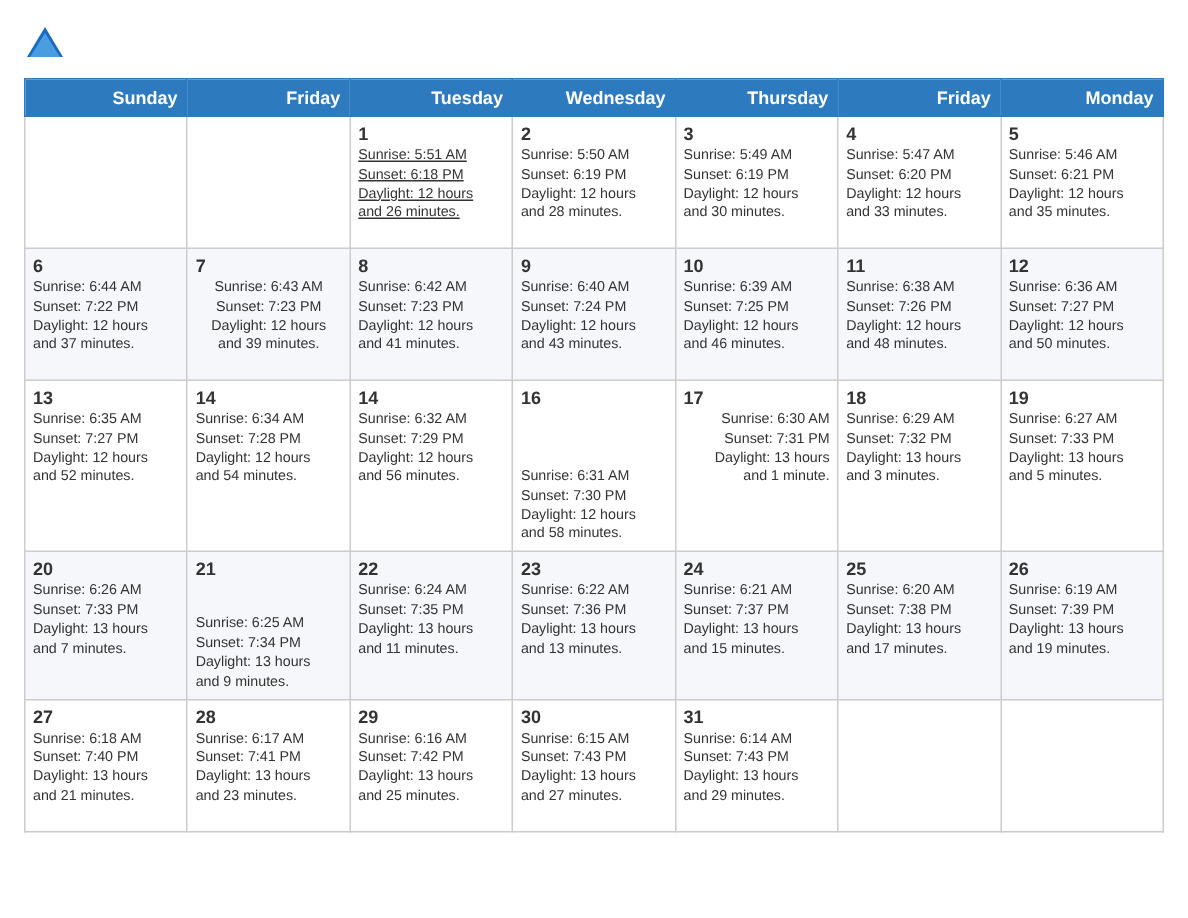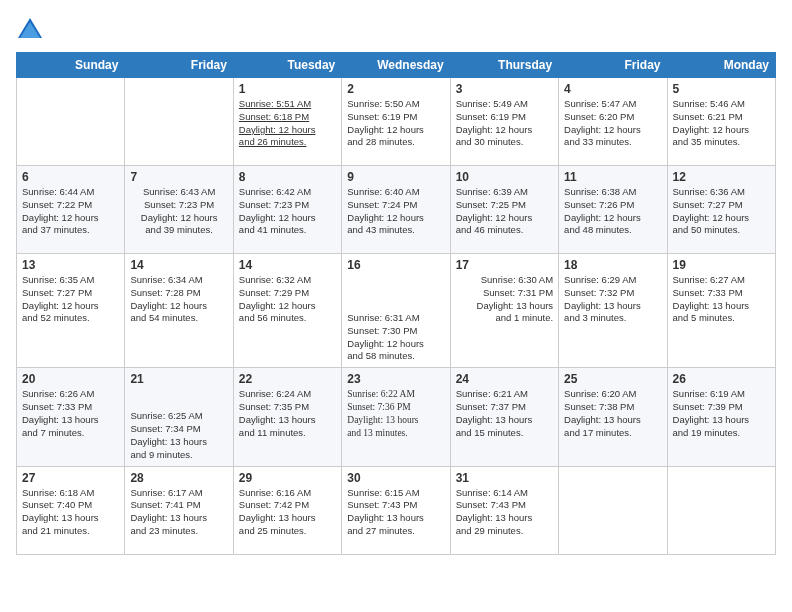--- a/index.html
+++ b/index.html
@@ -276,21 +276,21 @@
         </td>
         <td>
           <span class="day-number">22</span>
           <div class="day-info" style="white-space: pre-line;">Sunrise: 6:24 AM
 Sunset: 7:35 PM
 Daylight: 13 hours
 and 11 minutes.</div>
         </td>
         <td>
           <span class="day-number">23</span>
-          <div class="day-info" style="white-space: pre-line; font-family: Liberation Serif, serif;">Sunrise: 6:22 AM
+          <div class="day-info" style="white-space: pre-line;">Sunrise: 6:22 AM
 Sunset: 7:36 PM
 Daylight: 13 hours
 and 13 minutes.</div>
         </td>
         <td>
           <span class="day-number">24</span>
           <div class="day-info" style="white-space: pre-line;">Sunrise: 6:21 AM
 Sunset: 7:37 PM
 Daylight: 13 hours
 and 15 minutes.</div>

